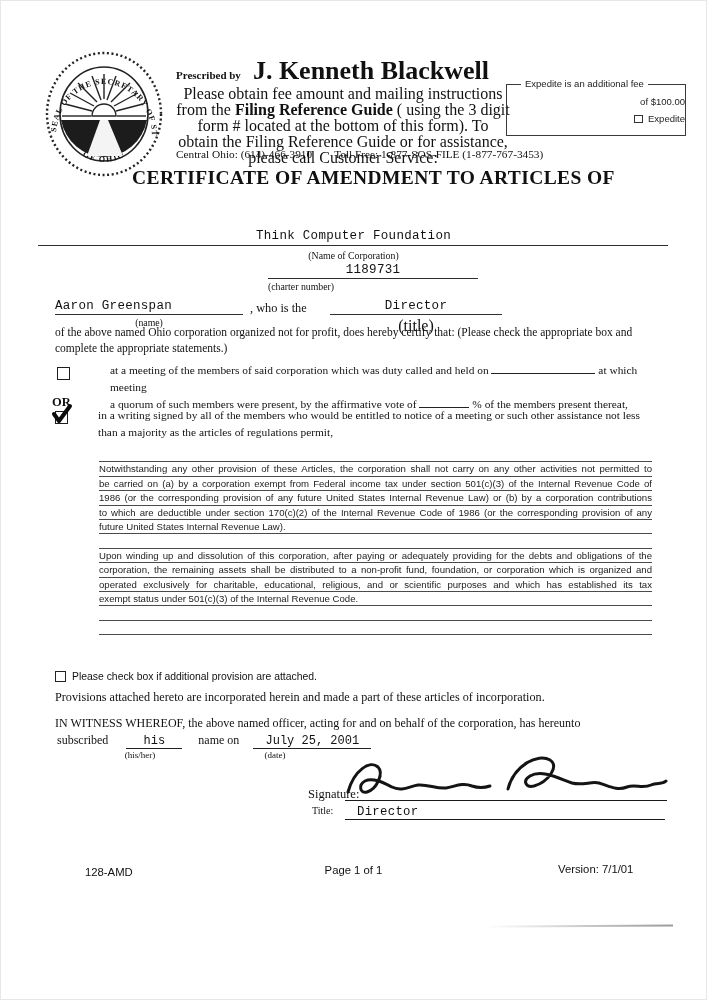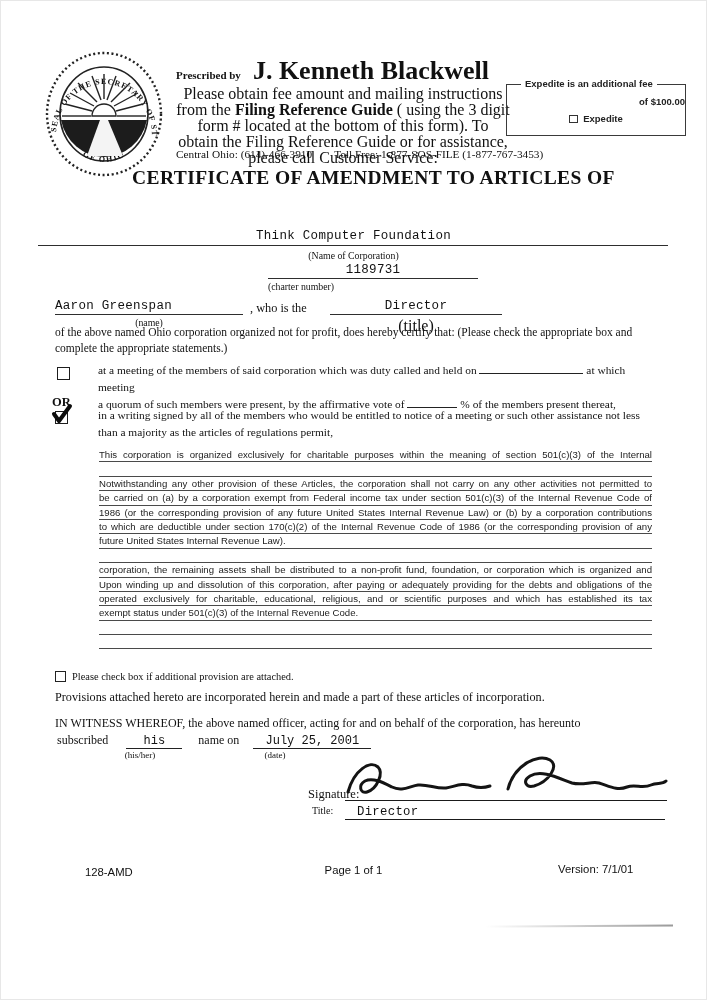--- a/index.html
+++ b/index.html
@@ -17,24 +17,24 @@
   
   .seal { left:44px; top:50px; width:120px; height:128px; }
   .prescribed-row { left:176px; top:56px; white-space:nowrap; }
   .prescribed-label { font:700 11px "Liberation Serif", serif; }
   .secretary-name { font:700 26px "Liberation Serif", serif; margin-left:8px; }
   .instructions { left:176px; top:86px; width:334px; font-size:16px; line-height:16px;text-align:center; }
   .phones { left:176px; top:148px; font-size:11.3px; white-space:nowrap; }
   .phones .gap { display:inline-block; width:22px; }
 
   .expedite-box { left:506px; top:84px; width:180px; height:52px; border:1.6px solid #3a3a3a;
-                  font-family:"Liberation Sans", sans-serif; font-size:9.5px; color:#222;font-weight:bold; }
+                  font-family:"Liberation Sans", sans-serif; font-size:9.5px; color:#222; }
   .expedite-legend { position:absolute; top:-7px; left:14px; background:#fff; padding:0 4px; white-space:nowrap; }
   .expedite-amount { margin-top:11px; text-align:right; }
-  .expedite-check-row { margin-top:6px; display:flex; justify-content:center; align-items:center; gap:5px; }
+  .expedite-check-row { margin-top:6px; display:flex; justify-content:flex-end; align-items:center; gap:5px; }
   .cb-small2 { width:9px; height:8px; border:1.2px solid #333; }
 
   .doc-title { left:0; top:167px; width:100%; text-align:center;
                font:700 19.5px "Liberation Serif", serif; letter-spacing:.4px;padding-left:40px; }
 
   
   .corp-name { left:0; top:229px; width:100%; text-align:center; font-size:12.5px; }
   .rule { border-bottom:1.4px solid #2e2e2e; }
   .corp-rule { left:38px; top:232px; width:630px; height:14px; }
   .corp-caption { left:0; top:250px; width:100%; text-align:center; font-size:9.8px; }
@@ -45,39 +45,39 @@
   .officer-name { left:55px; top:299px; width:188px; text-align:left; font-size:12.5px; height:16px; }
   .officer-connector { left:250px; top:301px; font-size:12.3px; }
   .officer-title { left:330px; top:299px; width:172px; text-align:center; font-size:12.5px; height:16px; }
   .name-caption { left:55px; top:317px; width:188px; text-align:center; font-size:9.8px; }
   .title-caption { left:330px; top:317px; width:172px; text-align:center; font-size:16px; }
   .certify { left:55px; top:325px; width:600px; font-size:11.5px; line-height:15.5px; }
 
   
   .cb { width:13px; height:13px; border:1.6px solid #1d1d1d; background:#fff; }
   .cb-meeting { left:57px; top:367px; }
-  .opt1 { left:98px; top:362px; width:565px; font-size:11.4px; line-height:17px; }
+  .opt1 { left:110px; top:362px; width:565px; font-size:11.4px; line-height:17px; }
   .blank { display:inline-block; border-bottom:1.2px solid #222; height:12px; vertical-align:baseline; }
   .blank-date { width:104px; }
   .blank-pct { width:50px; }
   .or-label { left:52px; top:395px; font:700 12.5px "Liberation Serif", serif; }
   .cb-writing { left:55px; top:411px; }
   .check-icon-svg { position:absolute; left:50px; top:402px; width:24px; height:24px; }
   .opt2 { left:98px; top:407px; width:560px; font-size:11.4px; line-height:17px; }
 
   
   .provisions { left:99px; top:448px; width:553px; }
   .prov-line { height:14.4px; line-height:13.6px; border-bottom:1.15px solid #4a4a4a;
                font-family:"Liberation Sans", sans-serif; font-size:9.6px; color:#1c1c1c;
                white-space:nowrap; overflow:visible; }
   .prov-line.justify { white-space:normal; text-align:justify; text-align-last:justify; }
 
   
   .cb-attach { left:55px; top:671px; width:11px; height:11px; border:1.4px solid #222; }
-  .attach-label { left:72px; top:671px; font-family:Liberation Serif, serif; font-size:10.4px; }
+  .attach-label { left:72px; top:671px; font-family:Liberation Sans, sans-serif; font-size:10.4px; }
   .attach-note { left:55px; top:690px; font-size:12.2px; }
 
   
   .witness-1 { left:55px; top:716px; font-size:12px; }
   .witness-row { left:57px; top:733px; font-size:12px; white-space:nowrap; }
   .w-blank { display:inline-block; text-align:center; border-bottom:1.3px solid #222;
              font-family:"Liberation Mono", monospace; font-size:12px; }
   .w-his { width:56px; margin-left:18px; }
   .w-date { width:118px; margin-left:14px; }
   .w-nameon { margin-left:16px; }
@@ -188,30 +188,29 @@
   </div>
 
   <div class="abs or-label">OR</div>
   <div class="abs cb cb-writing"></div>
   <svg class="check-icon-svg" viewBox="0 0 24 24">
     <path d="M4,12 L9,19 L20,4" fill="none" stroke="#0d0d0d" stroke-width="4" stroke-linecap="round" stroke-linejoin="round"></path>
   </svg>
   <div class="abs opt2">in a writing signed by all of the members who would be entitled to notice of a meeting or such other assistance not less than a majority as the articles of regulations permit,</div>
 
   <div class="abs provisions">
-      <div class="prov-line justify">This corporation is organized exclusively for charitable purposes within the meaning of section 501(c)(3) of the Internal</div>
       <div class="prov-line"></div>
       <div class="prov-line justify">Notwithstanding any other provision of these Articles, the corporation shall not carry on any other activities not permitted to</div>
       <div class="prov-line justify">be carried on (a) by a corporation exempt from Federal income tax under section 501(c)(3) of the Internal Revenue Code of</div>
       <div class="prov-line justify">1986 (or the corresponding provision of any future United States Internal Revenue Law) or (b) by a corporation contributions</div>
       <div class="prov-line justify">to which are deductible under section 170(c)(2) of the Internal Revenue Code of 1986 (or the corresponding provision of any</div>
       <div class="prov-line">future United States Internal Revenue Law).</div>
       <div class="prov-line"></div>
+      <div class="prov-line justify">Upon winding up and dissolution of this corporation, after paying or adequately providing for the debts and obligations of the</div>
       <div class="prov-line justify">corporation, the remaining assets shall be distributed to a non-profit fund, foundation, or corporation which is organized and</div>
-      <div class="prov-line justify">Upon winding up and dissolution of this corporation, after paying or adequately providing for the debts and obligations of the</div>
       <div class="prov-line justify">operated exclusively for charitable, educational, religious, and or scientific purposes and which has established its tax</div>
       <div class="prov-line">exempt status under 501(c)(3) of the Internal Revenue Code.</div>
       <div class="prov-line"></div>
       <div class="prov-line"></div>
     </div>
 
   <div class="abs cb-attach"></div>
   <div class="abs attach-label">Please check box if additional provision are attached.</div>
   <div class="abs attach-note">Provisions attached hereto are incorporated herein and made a part of these articles of incorporation.</div>
 

